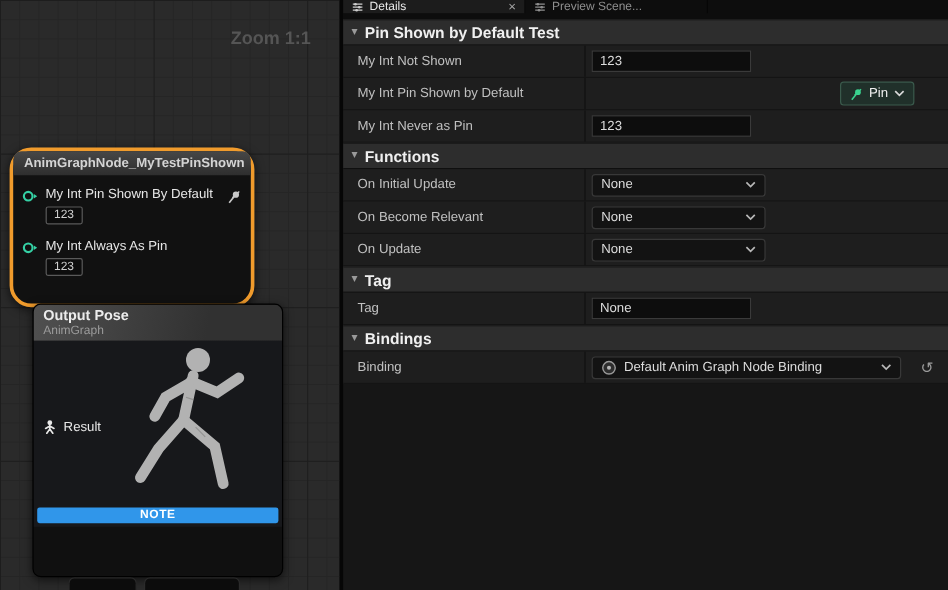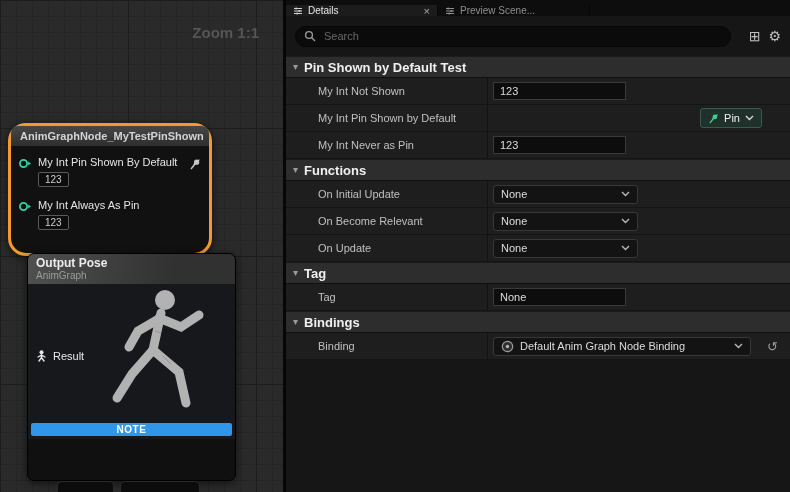--- a/index.html
+++ b/index.html
@@ -50,21 +50,21 @@
 
   .partial-node{position:absolute;height:12px;background:#0c0c0c;border:1px solid #2b2b2b;
     border-bottom:none;border-radius:5px 5px 0 0;}
   .pn1{left:57px;top:481px;width:57px;}
   .pn2{left:120px;top:481px;width:80px;}
 
   .splitter{position:absolute;left:283px;top:0;width:3px;height:492px;background:#060606;}
 
   
   .details-panel{position:absolute;left:286px;top:0;width:504px;height:492px;background:#161616;}
-  .tabbar{height:16px;background:#0d0d0d;display:flex;align-items:flex-end;}
+  .tabbar{height:16px;background:#0d0d0d;display:flex;align-items:flex-start;}
   .tab{display:flex;align-items:center;gap:5px;padding:0 7px;flex:0 0 152px;font-size:10px;
     color:#8f8f8f;border-right:1px solid #060606;}
   .tab.active{background:#1c1c1c;color:#e8e8e8;}
   .tab .tab-label{white-space:nowrap;overflow:hidden;}
   .tab .close{margin-left:auto;color:#a8a8a8;font-size:11px;line-height:10px;cursor:default;}
 
   .toolbar{height:40px;display:flex;align-items:center;padding:0 9px;}
   .searchbox{flex:1;height:21px;border-radius:11px;background:#0b0b0b;border:1px solid #060606;
     display:flex;align-items:center;padding:0 8px;gap:6px;margin-right:10px;}
   .searchbox input{flex:1;background:transparent;border:none;outline:none;color:#cfcfcf;font-size:11px;
@@ -72,21 +72,21 @@
   .searchbox input::placeholder{color:#696969;}
   .tool-icon{color:#c0c0c0;font-size:14px;line-height:14px;margin-left:8px;cursor:default;}
 
   .cat{height:22px;display:flex;align-items:center;gap:6px;padding-left:7px;background:#2d2d2d;
     border-bottom:1px solid #0f0f0f;border-top:1px solid #1b1b1b;}
   .chev{color:#9a9a9a;font-size:10px;line-height:10px;}
   .cat-title{color:#f0f0f0;font-size:13px;font-weight:bold;}
 
   .prow{height:27px;display:grid;grid-template-columns:201px 1fr;background:#1e1e1e;
     border-bottom:1px solid #141414;}
-  .plabel{display:flex;align-items:center;padding-left:32px;color:#c0c0c0;font-size:11px;white-space:nowrap;}
+  .plabel{display:flex;align-items:center;padding-left:12px;color:#c0c0c0;font-size:11px;white-space:nowrap;}
   .pvalue{display:flex;align-items:center;padding-left:5px;border-left:1px solid #121212;}
   .txtinput{width:133px;height:18px;line-height:16px;padding:0 6px;background:#0d0d0d;
     border:1px solid #3a3a3a;color:#dcdcdc;font-size:11px;}
   .dropdown{width:145px;height:19px;border-radius:3px;background:#131313;border:1px solid #383838;
     display:flex;align-items:center;justify-content:space-between;padding:0 7px;
     color:#dcdcdc;font-size:11px;}
   .dropdown.wide{width:258px;justify-content:flex-start;gap:6px;}
   .dropdown.wide .dd-chev{margin-left:auto;}
   .pinbtn{margin-left:auto;margin-right:28px;height:20px;border-radius:3px;background:#20302a;
     border:1px solid #3a5a4c;display:flex;align-items:center;gap:5px;padding:0 7px;
@@ -183,31 +183,20 @@
       <svg width="10" height="10" viewBox="0 0 10 10">
         <path d="M1 2.5 H9 M1 5 H9 M1 7.5 H9" stroke="#8f8f8f" stroke-width="1"></path>
         <circle cx="3.2" cy="2.5" r="1.1" fill="#8f8f8f"></circle>
           <circle cx="6.4" cy="5" r="1.1" fill="#8f8f8f"></circle>
           <circle cx="4.2" cy="7.5" r="1.1" fill="#8f8f8f"></circle>
       </svg>
       <span class="tab-label">Preview Scene...</span>
     </div>
   </div>
 
-  <div class="toolbar">
-    <div class="searchbox">
-      <svg width="12" height="12" viewBox="0 0 12 12">
-        <circle cx="5" cy="5" r="3.4" fill="none" stroke="#9a9a9a" stroke-width="1.4"></circle>
-        <line x1="7.6" y1="7.6" x2="11" y2="11" stroke="#9a9a9a" stroke-width="1.4"></line>
-      </svg>
-      <input placeholder="Search" style="">
-    </div>
-    <span class="tool-icon">⊞</span>
-    <span class="tool-icon">⚙</span>
-  </div>
 
   <div class="cat">
     <span class="chev">▾</span>
     <span class="cat-title">Pin Shown by Default Test</span>
   </div>
   <div class="prow">
     <div class="plabel">My Int Not Shown</div>
     <div class="pvalue">
       <div class="txtinput">123</div>
     </div>

